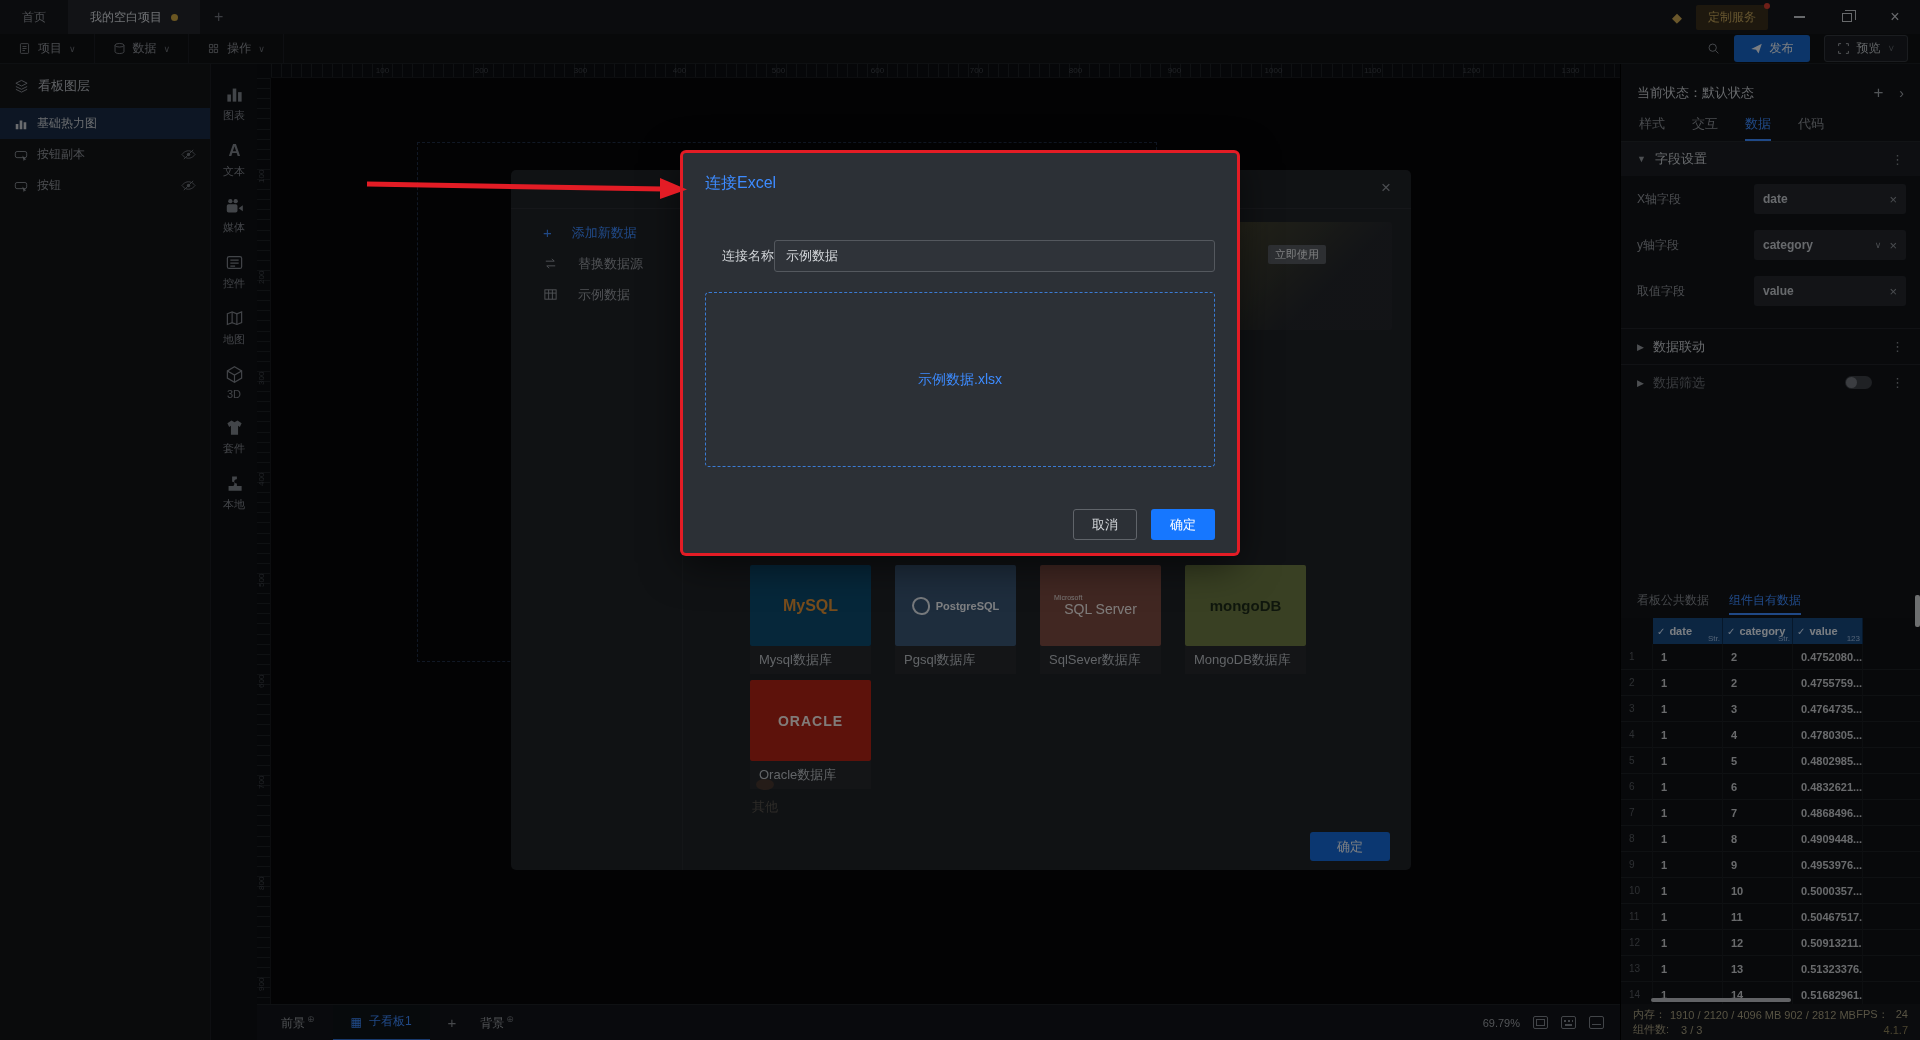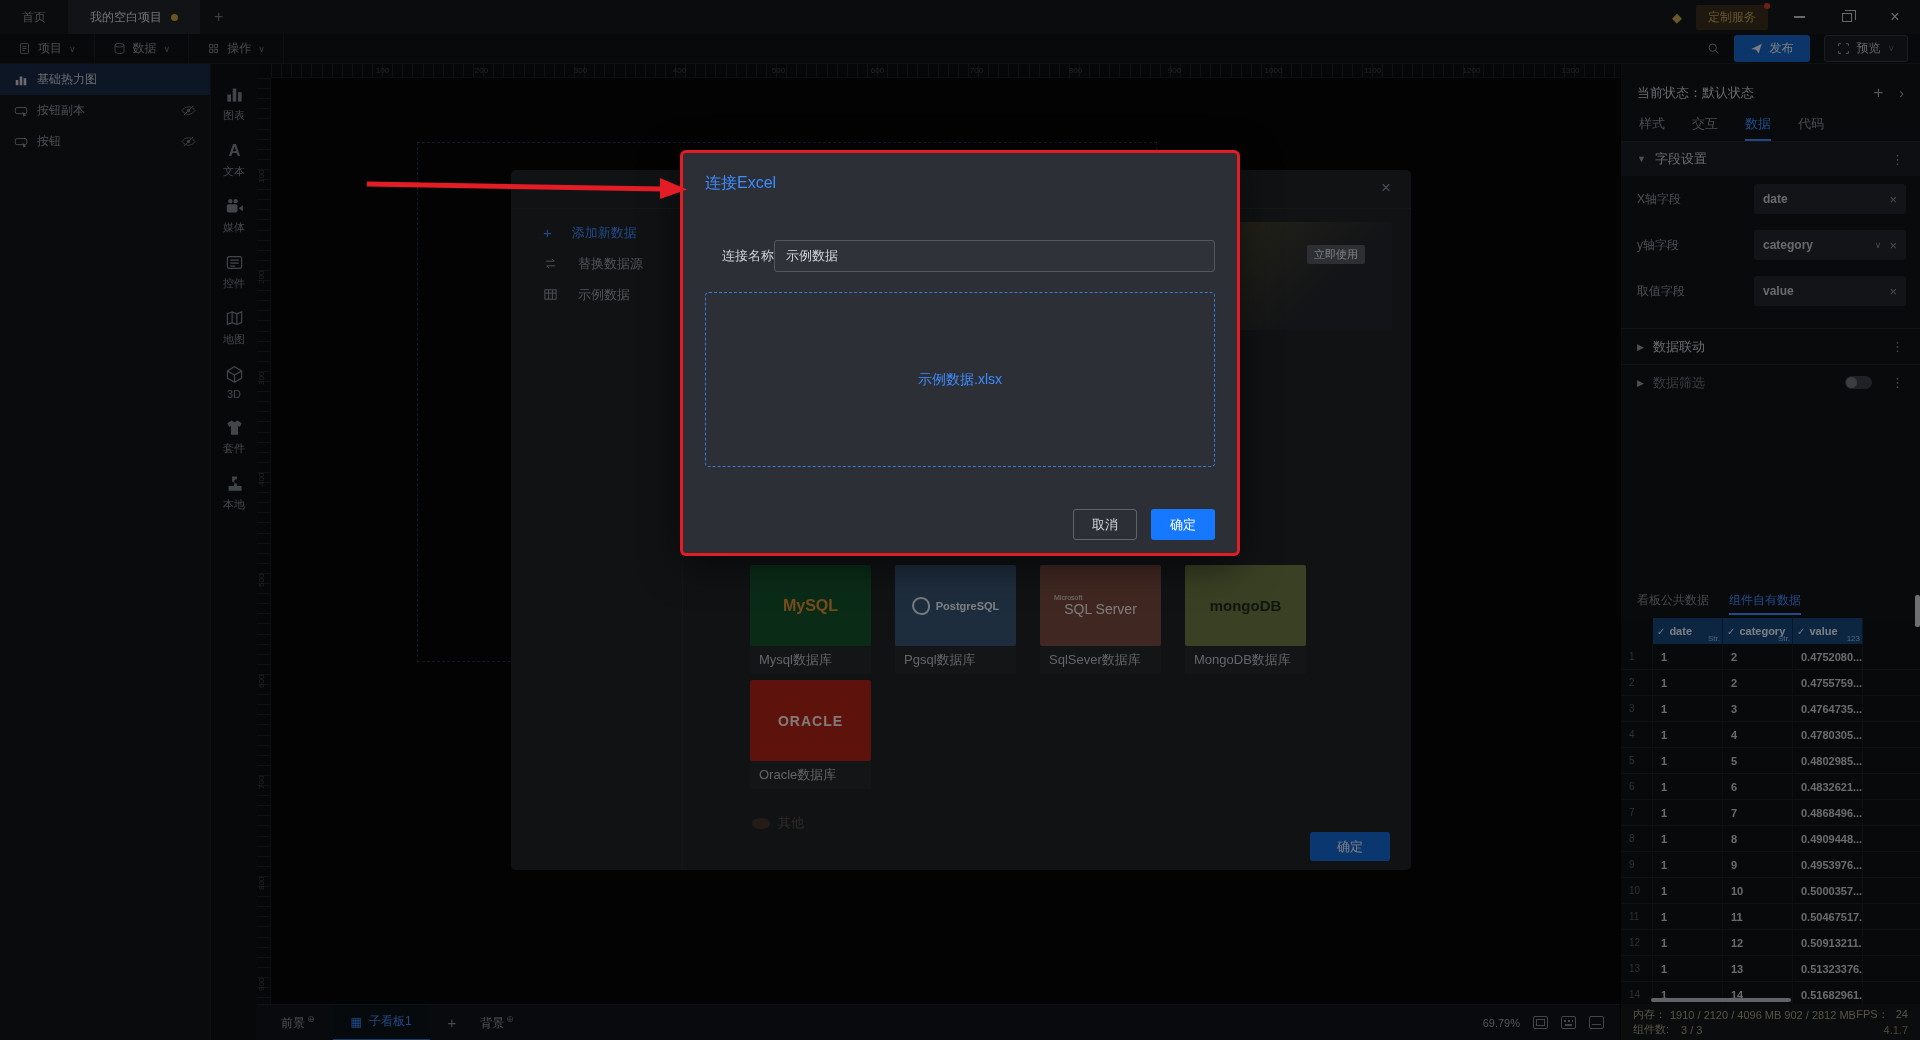--- a/index.html
+++ b/index.html
@@ -151,40 +151,40 @@
     border-radius:5px; z-index:10; }
   .dlg-head { height:39px; border-bottom:1px solid rgba(255,255,255,.05); position:relative; }
   .dlg-close { position:absolute; right:20px; top:9px; font-size:17px; color:#8e9298; line-height:1; }
   .dmenu { position:absolute; left:0; top:39px; width:172px; bottom:0; border-right:1px solid rgba(255,255,255,.04); padding-top:8px; }
   .dmenu-item { display:flex; align-items:center; gap:20px; height:31px; padding-left:32px; font-size:13px; color:#989ca2; }
   .dmenu-item.blue { color:#3d8bff; }
   .dmenu-item svg { width:15px; height:15px; }
   .dmenu-item .pic { font-size:15px; }
   .dcard-frag { position:absolute; left:721px; top:52px; width:160px; height:108px; border-radius:3px;
     background:linear-gradient(135deg, rgba(150,140,60,.28), rgba(30,32,36,.05) 60%), #24272c; }
-  .use-now { position:absolute; left:796px; top:75px; width:58px; height:19px; background:#55595f;
+  .use-now { position:absolute; left:757px; top:75px; width:58px; height:19px; background:#55595f;
     border-radius:2px; color:#eceef0; font-size:11px; display:flex; align-items:center; justify-content:center; border:none; }
   .cards { position:absolute; left:239px; top:395px; display:flex; gap:24px; }
   .cards.row2 { top:510px; }
   .card { width:121px; }
   .tile { height:81px; border-radius:2px; display:flex; flex-direction:column; align-items:center; justify-content:center; }
   .clabel { height:28px; background:#26292d; color:#b9bdc2; font-size:13px; display:flex; align-items:center; padding-left:9px; }
-  .tile.mysql { background:#14532d; }
+  .tile.mysql { background:#0c4a6e; }
   .tile.mysql .logo { color:#e09035; font-size:16px; font-weight:bold; }
   .tile.mssql { background:#7b4a41; }
   .tile.mssql .sub { color:#e3dcd9; font-size:7px; align-self:flex-start; margin-left:14px; }
   .tile.mssql .logo { color:#efe9e6; font-size:14px; }
   .tile.pg { background:#3a5674; flex-direction:row; gap:6px; }
   .tile.pg .blob { width:18px; height:18px; border-radius:50% 50% 45% 55%; border:2px solid #dfe4ea; }
   .tile.pg .logo { color:#eef1f5; font-size:11px; font-weight:bold; }
   .tile.mongo { background:#6d7a42; }
   .tile.mongo .logo { color:#1e2b1a; font-size:15px; font-weight:bold; }
   .tile.oracle { background:#b02315; }
   .tile.oracle .logo { color:#f2e9e5; font-size:14px; font-weight:bold; letter-spacing:1px; }
-  .partial-item { position:absolute; left:241px; top:644px; display:flex; align-items:center; gap:8px; }
+  .partial-item { position:absolute; left:241px; top:609px; display:flex; align-items:center; gap:8px;flex-direction:column; }
   .partial-item .pellipse { width:18px; height:11px; border-radius:50%; background:#46362f; }
   .partial-item .ptext { font-size:13px; color:#57534c; }
   .dlg-ok { position:absolute; right:21px; bottom:9px; width:80px; height:29px; background:#1569d6;
     border:none; border-radius:3px; color:#e9eef5; font-size:13px; }
 
   
   .backdrop { position:absolute; inset:0; background:rgba(0,0,0,.47); z-index:20; }
 
   
   .modal { position:absolute; left:683px; top:153px; width:554px; height:400px; background:#2c3036;
@@ -282,20 +282,27 @@
         <svg viewBox="0 0 16 16">
             <path d="M2 5V2h3M11 2h3v3M14 11v3h-3M5 14H2v-3" fill="none" stroke="currentColor"></path>
           </svg>
         <span>预览</span>
         <span class="chev">∨</span>
       </button>
     </div>
   </div>
 
   <div class="layers">
+    <div class="lhead">
+      <svg viewBox="0 0 16 16">
+          <path d="M8 1.5 14 4.5 8 7.5 2 4.5Z" fill="none" stroke="currentColor"></path>
+          <path d="M2 8l6 3 6-3M2 11l6 3 6-3" fill="none" stroke="currentColor"></path>
+        </svg>
+      <span>看板图层</span>
+    </div>
     <div class="litem sel">
       <svg viewBox="0 0 16 16">
           <rect x="2" y="8" width="3" height="6" fill="currentColor"></rect>
           <rect x="6.5" y="4" width="3" height="10" fill="currentColor"></rect>
           <rect x="11" y="6" width="3" height="8" fill="currentColor"></rect>
         </svg>
       <span>基础热力图</span>
     </div>
     <div class="litem">
       <svg viewBox="0 0 16 16">

